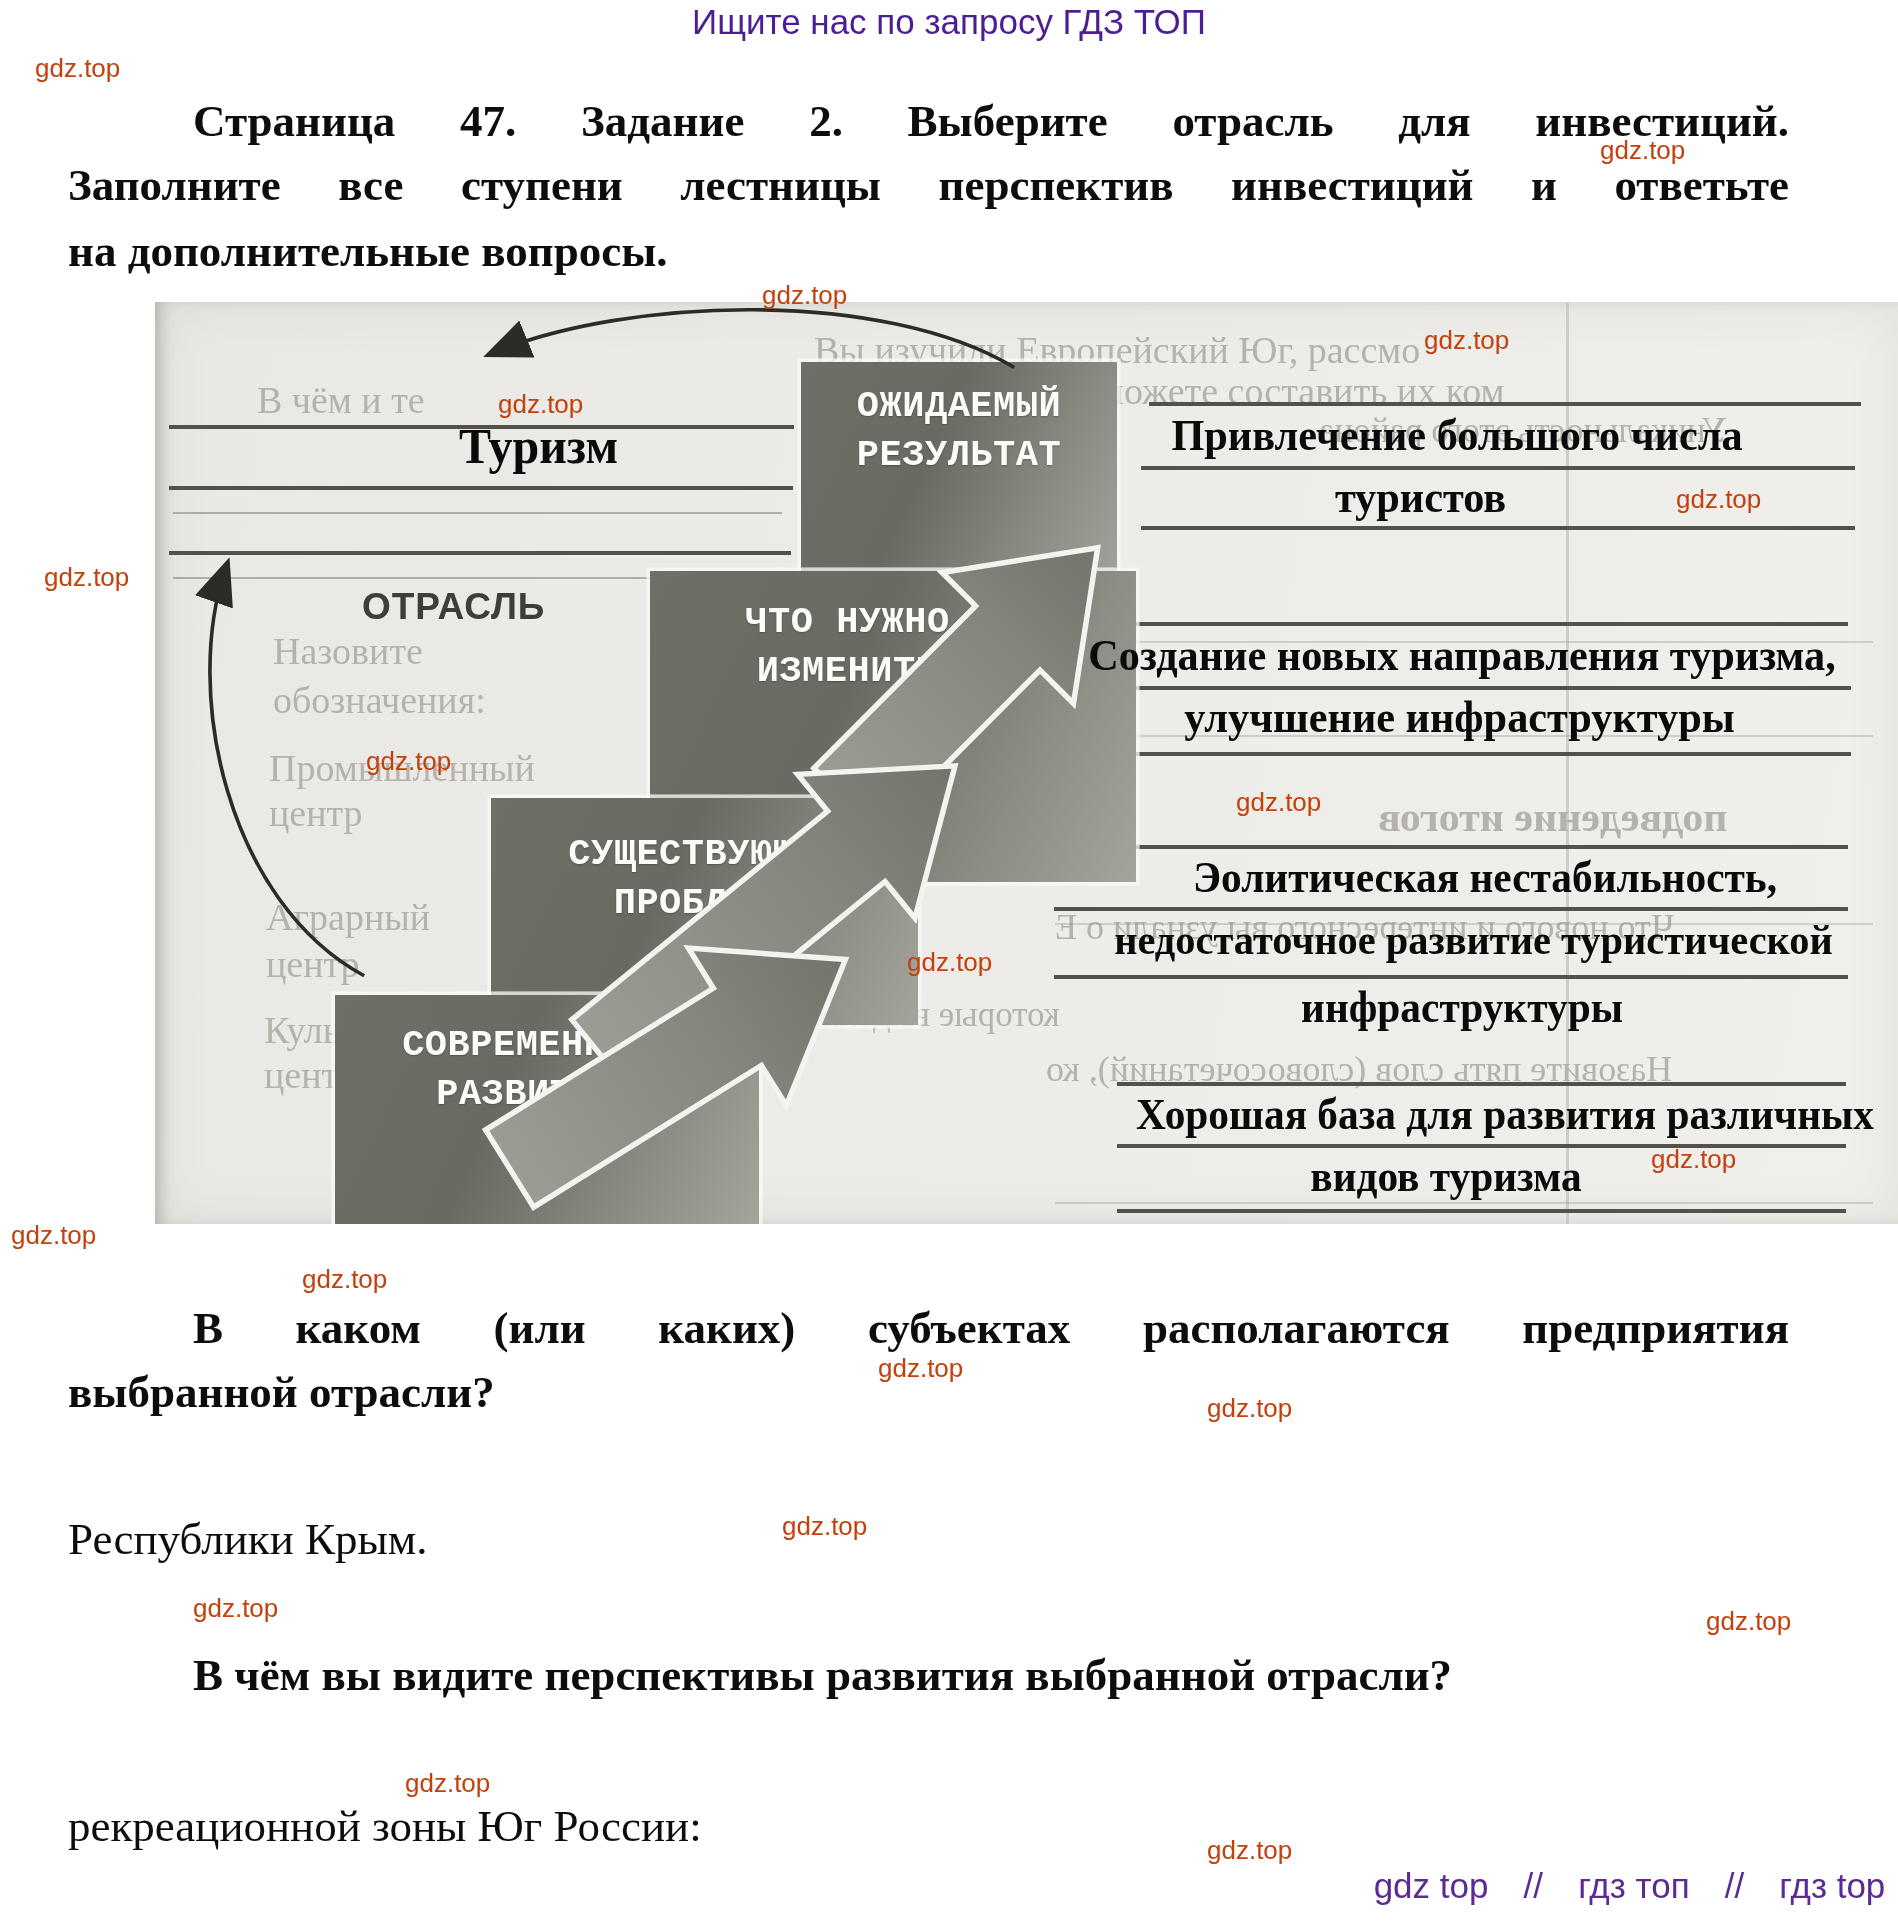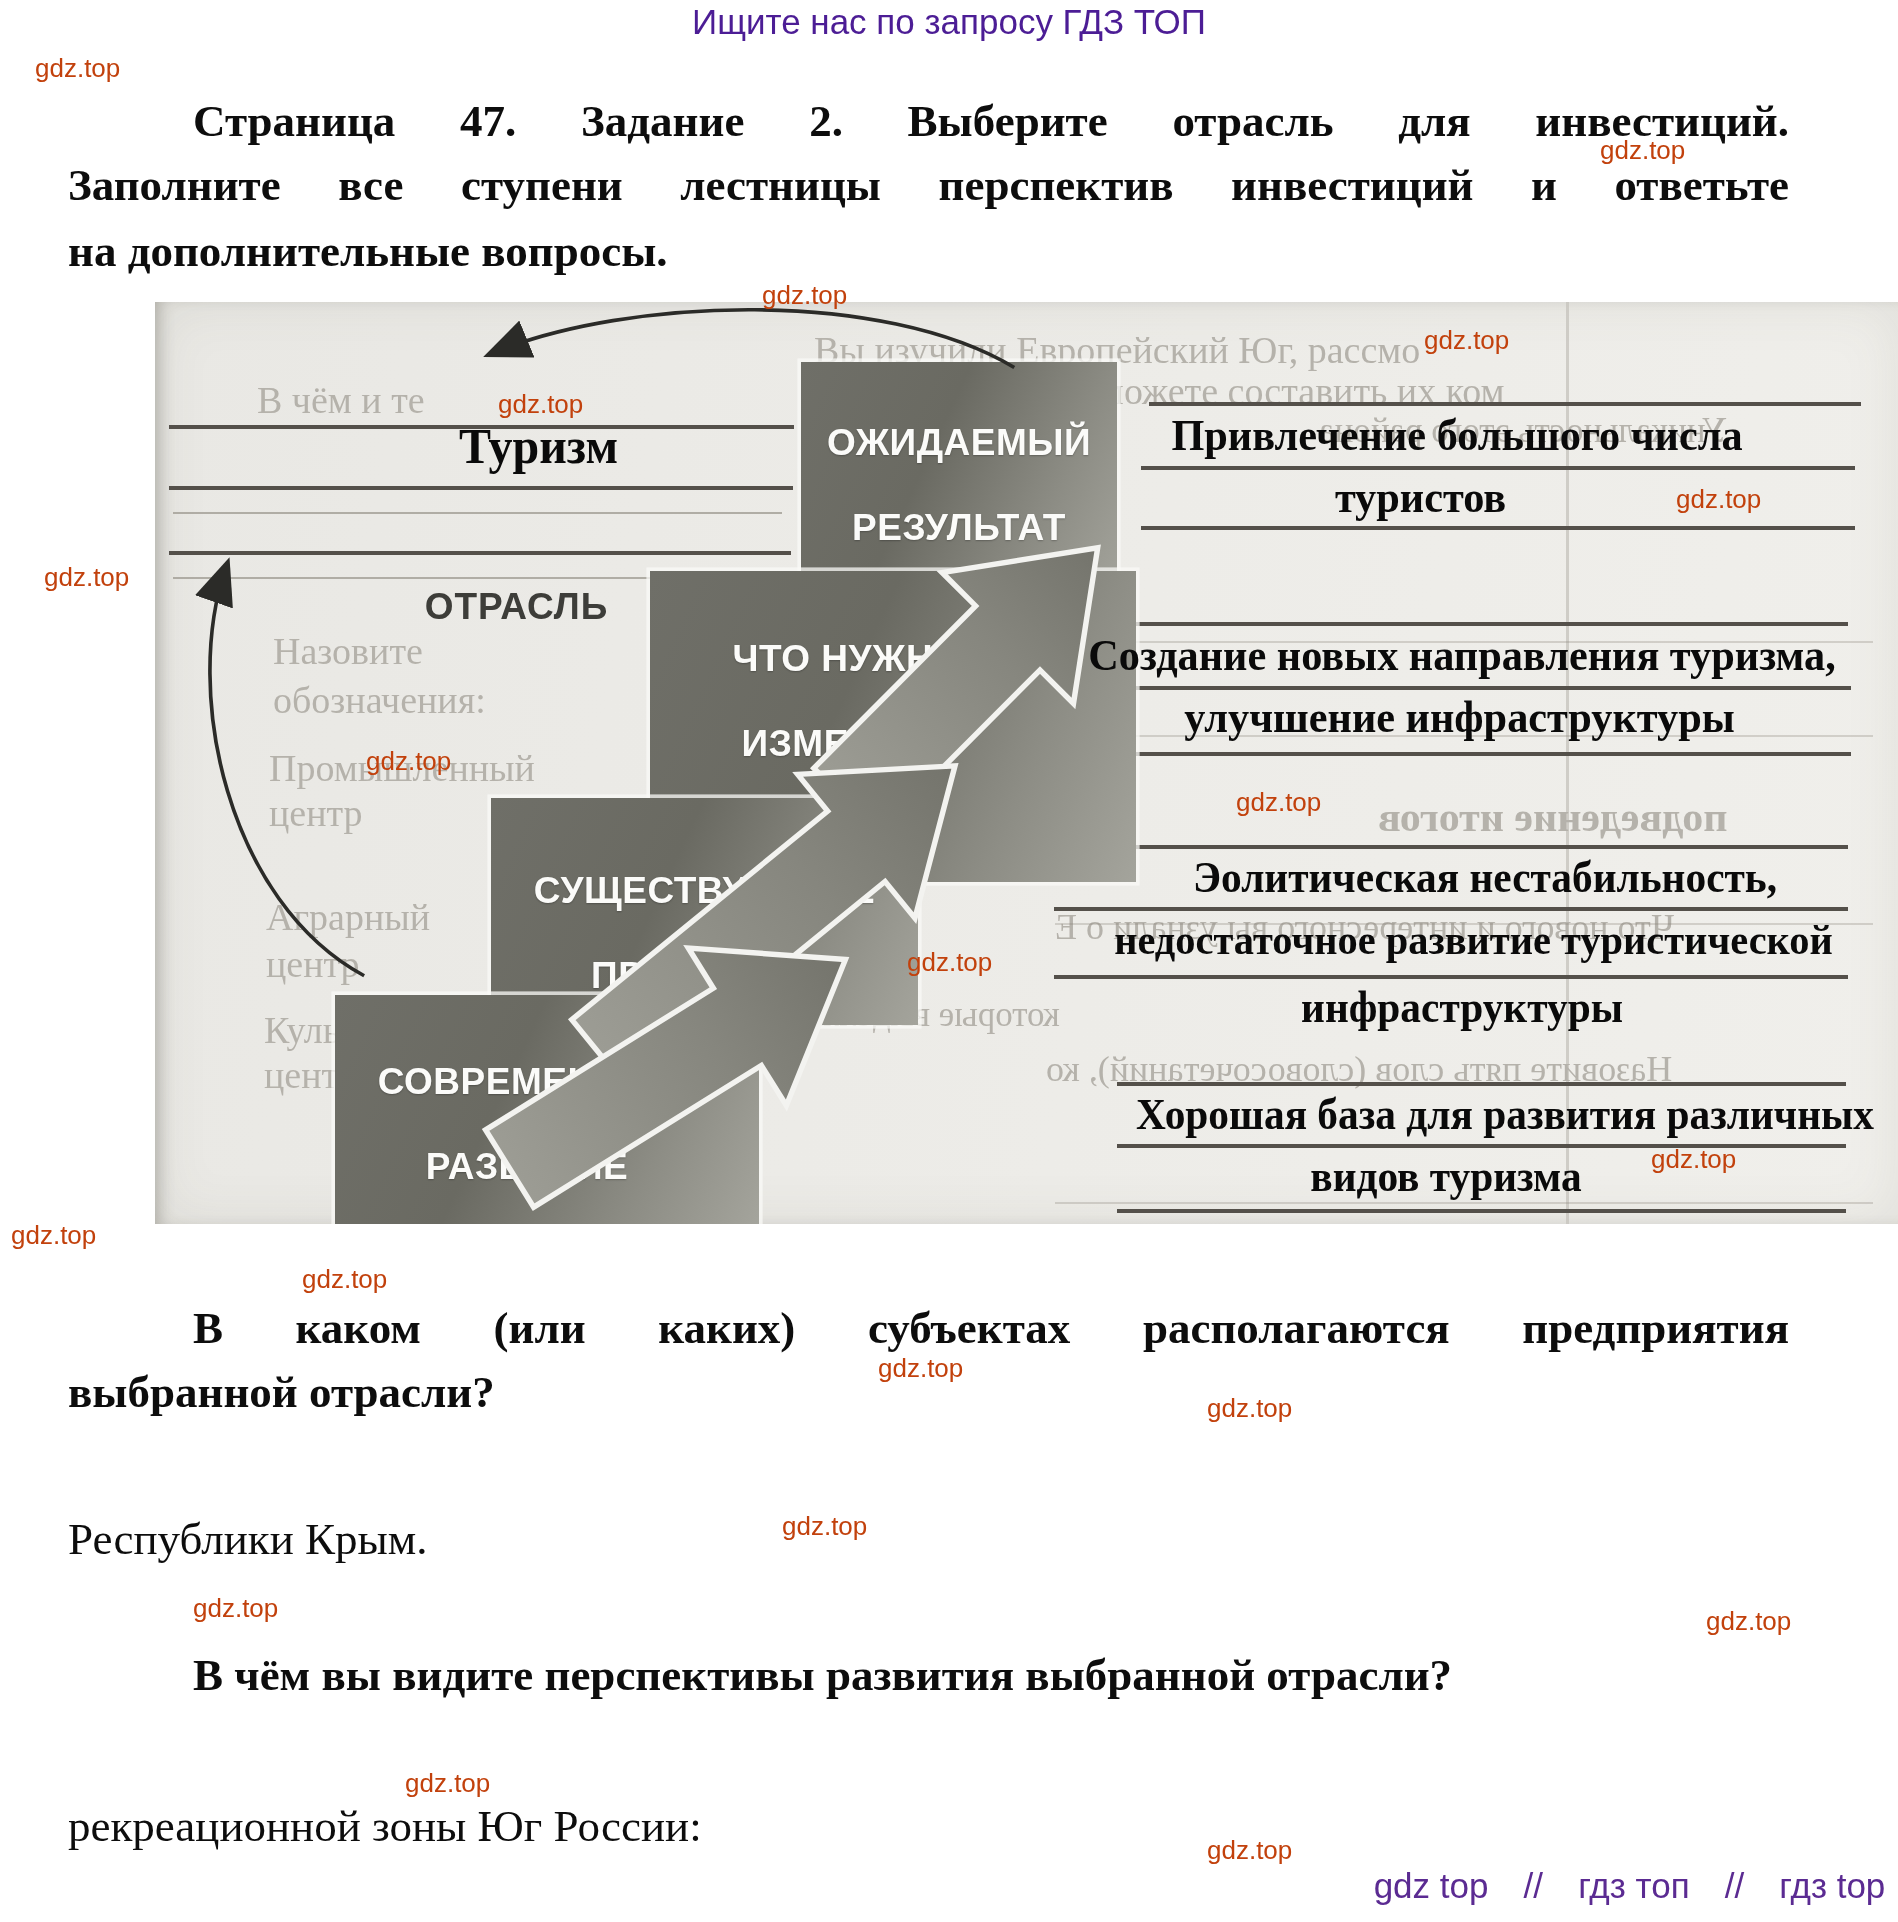--- a/index.html
+++ b/index.html
@@ -33,28 +33,28 @@
   .mir{transform:scaleX(-1);}
   .bleedbold{font-weight:700;}
   .dotrule{position:absolute;height:1.8px;background:#8a857b;opacity:.30;z-index:2;}
 
   .aline{position:absolute;height:3.6px;background:#54504a;z-index:5;}
   .aline.faint{height:1.8px;background:#a19d95;opacity:.8;}
 
   .block{position:absolute;z-index:6;display:flex;flex-direction:column;align-items:center;
          background:linear-gradient(115deg,#6f6f68 0%,#6a6a62 40%,#8d8d85 75%,#a4a49c 100%);
          box-shadow:0 0 0 3.6px rgba(250,250,247,.75);}
-  .block .lbl{font-family:Liberation Sans, sans-serif;font-weight:700;color:#fbfbf9;
+  .block .lbl{font-family:Liberation Mono, monospace;font-weight:700;color:#fbfbf9;
               font-size:37px;line-height:49px;white-space:nowrap;letter-spacing:0.5px;
-              text-shadow:0 0.9px 1.8px rgba(0,0,0,.25);margin-top:36px;}
+              text-shadow:0 0.9px 1.8px rgba(0,0,0,.25);}
   .arrowsvg{position:absolute;left:0;top:0;z-index:7;}
 
   .otrasl{position:absolute;left:207px;top:284px;width:309px;z-index:8;
           font-family:"Liberation Sans", sans-serif;font-weight:700;font-size:37px;color:#3d3d39;
-          letter-spacing:0.9px;text-align:center;}
+          letter-spacing:0.9px;}
 
   .hand{position:absolute;z-index:9;font-weight:700;text-align:center;white-space:nowrap;
         transform:scaleX(.94);color:#0a0a0a;}
 
   
 </style>
 </head>
 <body>
 
 <div id="page">

